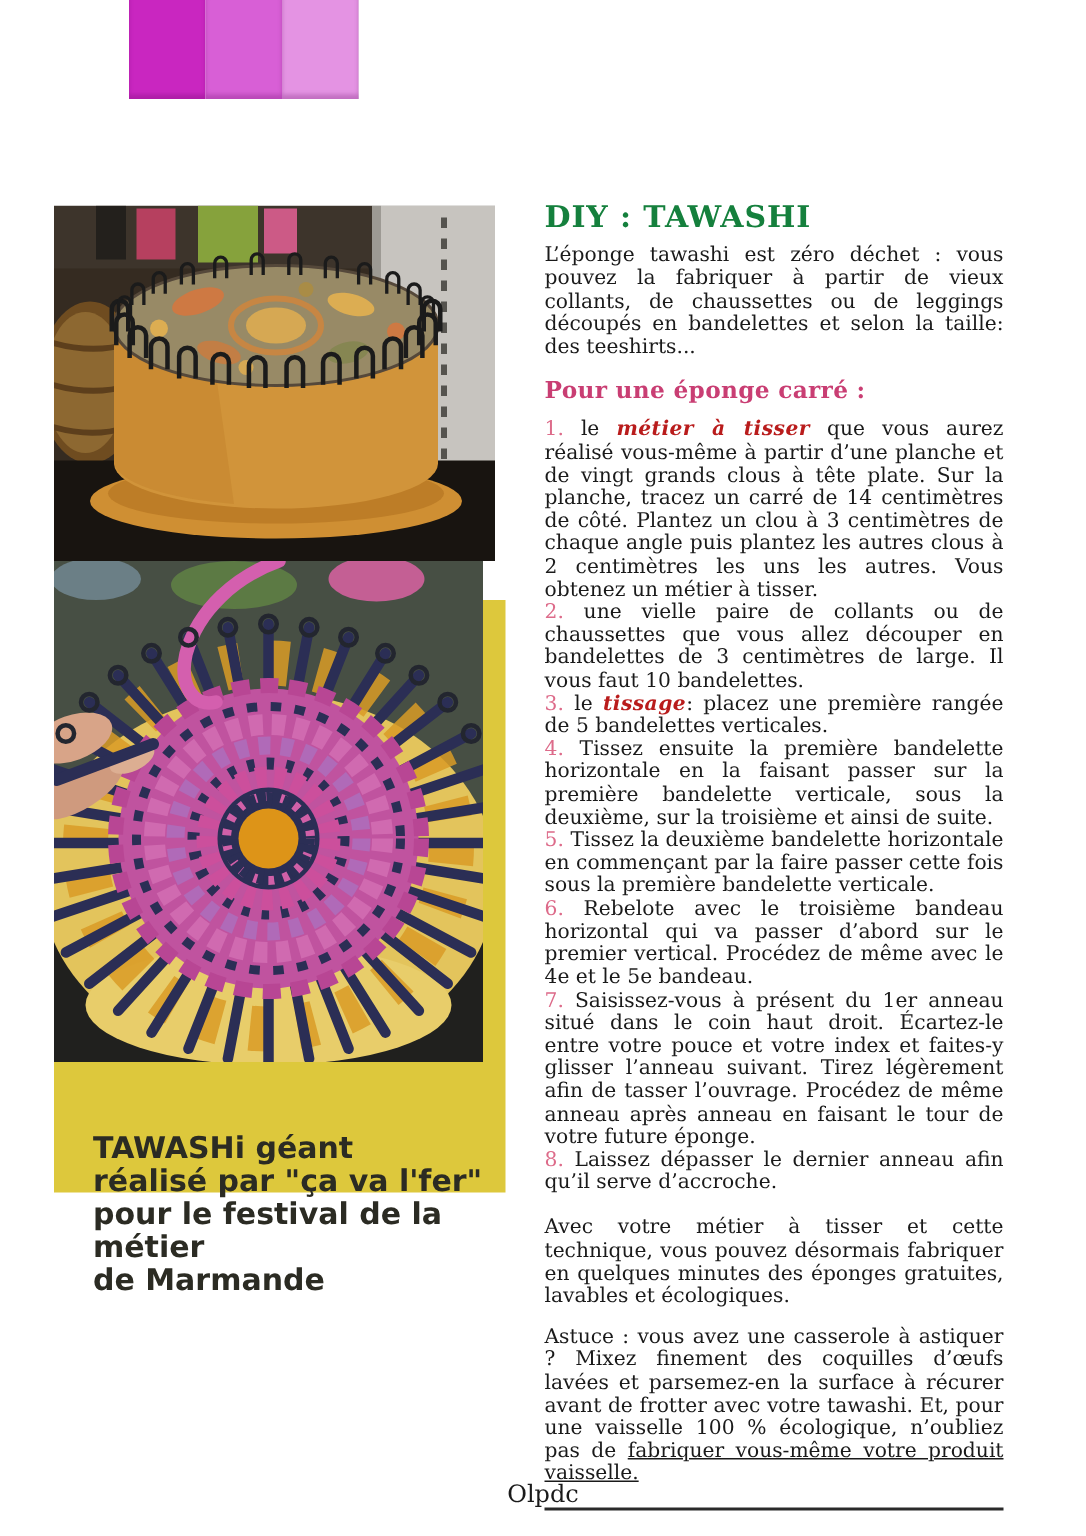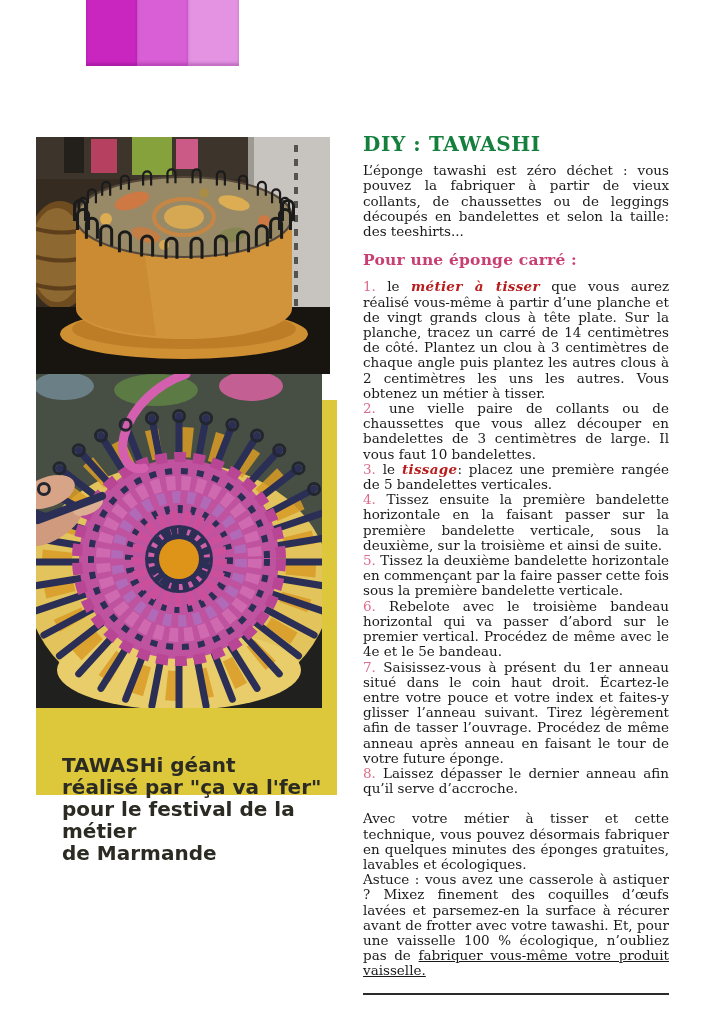--- a/index.html
+++ b/index.html
@@ -24,21 +24,21 @@
 
   
   .article{position:absolute;left:363px;top:137px;width:306px;color:#1a1a1a;
            font-size:13.5px;line-height:15.2px;text-align:justify;}
   .title{font-size:20px;font-weight:bold;color:#15803d;letter-spacing:.6px;margin:0 0 11px 0;}
   .intro{margin:0 0 13px 0;}
   .subhead{font-size:15.5px;font-weight:bold;color:#c93e73;margin:0 0 12px 0;letter-spacing:.2px;}
   .step{margin:0;}
   .step-num{color:#dd6b8a;}
   .step-em{font-weight:bold;font-style:italic;color:#b91c1c;letter-spacing:.3px;}
-  .closing1{margin:15px 0 0 0;}
+  .closing1{margin:15px 0 12px 0;}
   .closing2{margin:0;border-bottom:2px solid #2a2a2a;padding-bottom:14px;}
   .link-underlined{text-decoration:underline;}
 
   .footer{position:absolute;left:0;width:724px;top:986px;text-align:center;
           font-size:16px;color:#1a1a1a;}
 </style>
 </head>
 <body>
 
 <div class="page">
@@ -231,14 +231,15 @@
     <p class="step"><span class="step-num">4.</span><span> Tissez ensuite la première bandelette horizontale en la faisant passer sur la première bandelette verticale, sous la deuxième, sur la troisième et ainsi de suite.</span><span class="step-em"></span><span></span></p>
     <p class="step"><span class="step-num">5.</span><span> Tissez la deuxième bandelette horizontale en commençant par la faire passer cette fois sous la première bandelette verticale.</span><span class="step-em"></span><span></span></p>
     <p class="step"><span class="step-num">6.</span><span> Rebelote avec le troisième bandeau horizontal qui va passer d’abord sur le premier vertical. Procédez de même avec le 4e et le 5e bandeau.</span><span class="step-em"></span><span></span></p>
     <p class="step"><span class="step-num">7.</span><span> Saisissez-vous à présent du 1er anneau situé dans le coin haut droit. Écartez-le entre votre pouce et votre index et faites-y glisser l’anneau suivant. Tirez légèrement afin de tasser l’ouvrage. Procédez de même anneau après anneau en faisant le tour de votre future éponge.</span><span class="step-em"></span><span></span></p>
     <p class="step"><span class="step-num">8.</span><span> Laissez dépasser le dernier anneau afin qu’il serve d’accroche.</span><span class="step-em"></span><span></span></p>
 
     <p class="closing1">Avec votre métier à tisser et cette technique, vous pouvez désormais fabriquer en quelques minutes des éponges gratuites, lavables et écologiques.</p>
     <p class="closing2"><span> Astuce : vous avez une casserole à astiquer ? Mixez finement des coquilles d’œufs lavées et parsemez-en la surface à récurer avant de frotter avec votre tawashi. Et, pour une vaisselle 100 % écologique, n’oubliez pas de </span><span class="link-underlined">fabriquer vous-même votre produit vaisselle.</span></p>
   </div>
 
+  <div class="footer">Olpdc</div>
 
 </div>
 
 </body></html>

